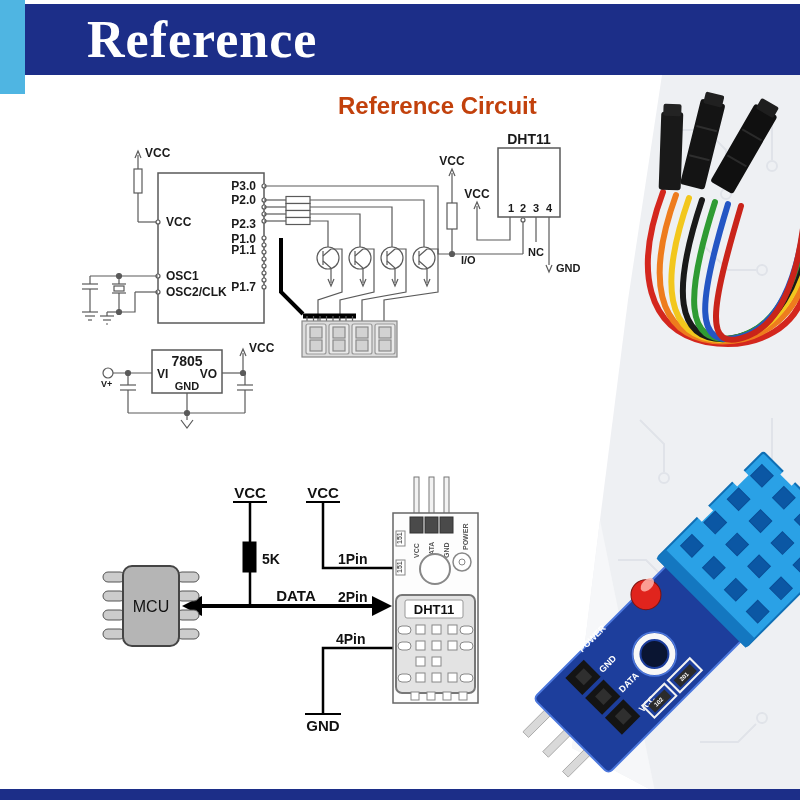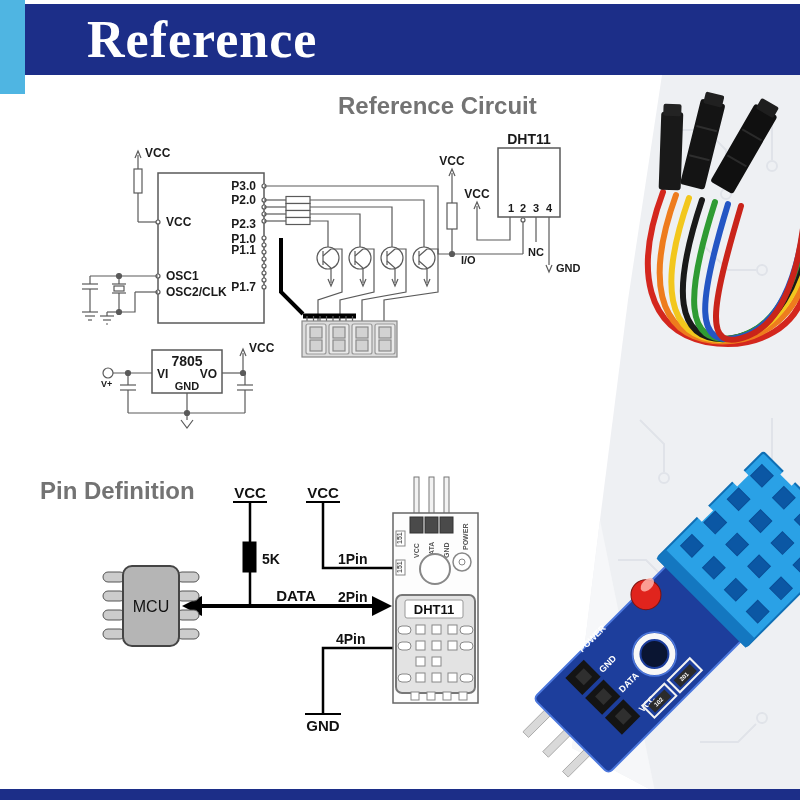--- a/index.html
+++ b/index.html
@@ -3,21 +3,21 @@
 <meta charset="utf-8">
 <style>
   html,body{margin:0;padding:0;background:#fff;}
   #stage{position:relative;width:800px;height:800px;background:#ffffff;overflow:hidden;
          font-family:"Liberation Sans", sans-serif;}
   #scene{position:absolute;left:0;top:0;}
   .accent{position:absolute;left:0;top:0;width:25px;height:94px;background:#4fb5e2;}
   .banner{position:absolute;left:25px;top:4px;right:0;height:71px;background:#1c2e88;
           display:flex;align-items:center;font-family:Liberation Serif, serif;}
   .banner-title{color:#ffffff;font-size:52px;font-weight:bold;padding-left:62px;letter-spacing:1px;}
-  .sec-title{position:absolute;color:#737373;font-size:24px;font-weight:bold;white-space:nowrap;}
+  .sec-title{position:absolute;color:#c2410c;font-size:24px;font-weight:bold;white-space:nowrap;}
   #circuit-title{left:338px;top:92px;}
   #pindef-title{left:40px;top:477px;}
   .bottombar{position:absolute;left:0;bottom:0;width:800px;height:11px;background:#1c2e88;}
   svg text{font-family:"Liberation Sans", sans-serif;}
   .sch-label{font-size:12px;font-weight:bold;fill:#1a1a1a;}
   .sch-small{font-size:11px;font-weight:bold;fill:#1a1a1a;}
   .pd-label{font-size:15px;font-weight:bold;fill:#111;}
   .pd-pin{font-size:14px;font-weight:bold;fill:#111;}
   .mod-tiny{font-size:7px;font-weight:bold;fill:#555;}
   .photo-silk{font-size:9px;font-weight:bold;fill:#ffffff;}
@@ -458,17 +458,16 @@
     <text class="pd-label" x="323" y="731" text-anchor="middle">GND</text>
   </g>
 </svg>
 
 <div class="accent"></div>
 <div class="banner">
   <span class="banner-title">Reference</span>
 </div>
 
 <div id="circuit-title" class="sec-title">Reference Circuit</div>
-<div id="pindef-title" class="sec-title">Pin Definition</div>
 
 <div class="bottombar"></div>
 
 </div>
 
 </body></html>

